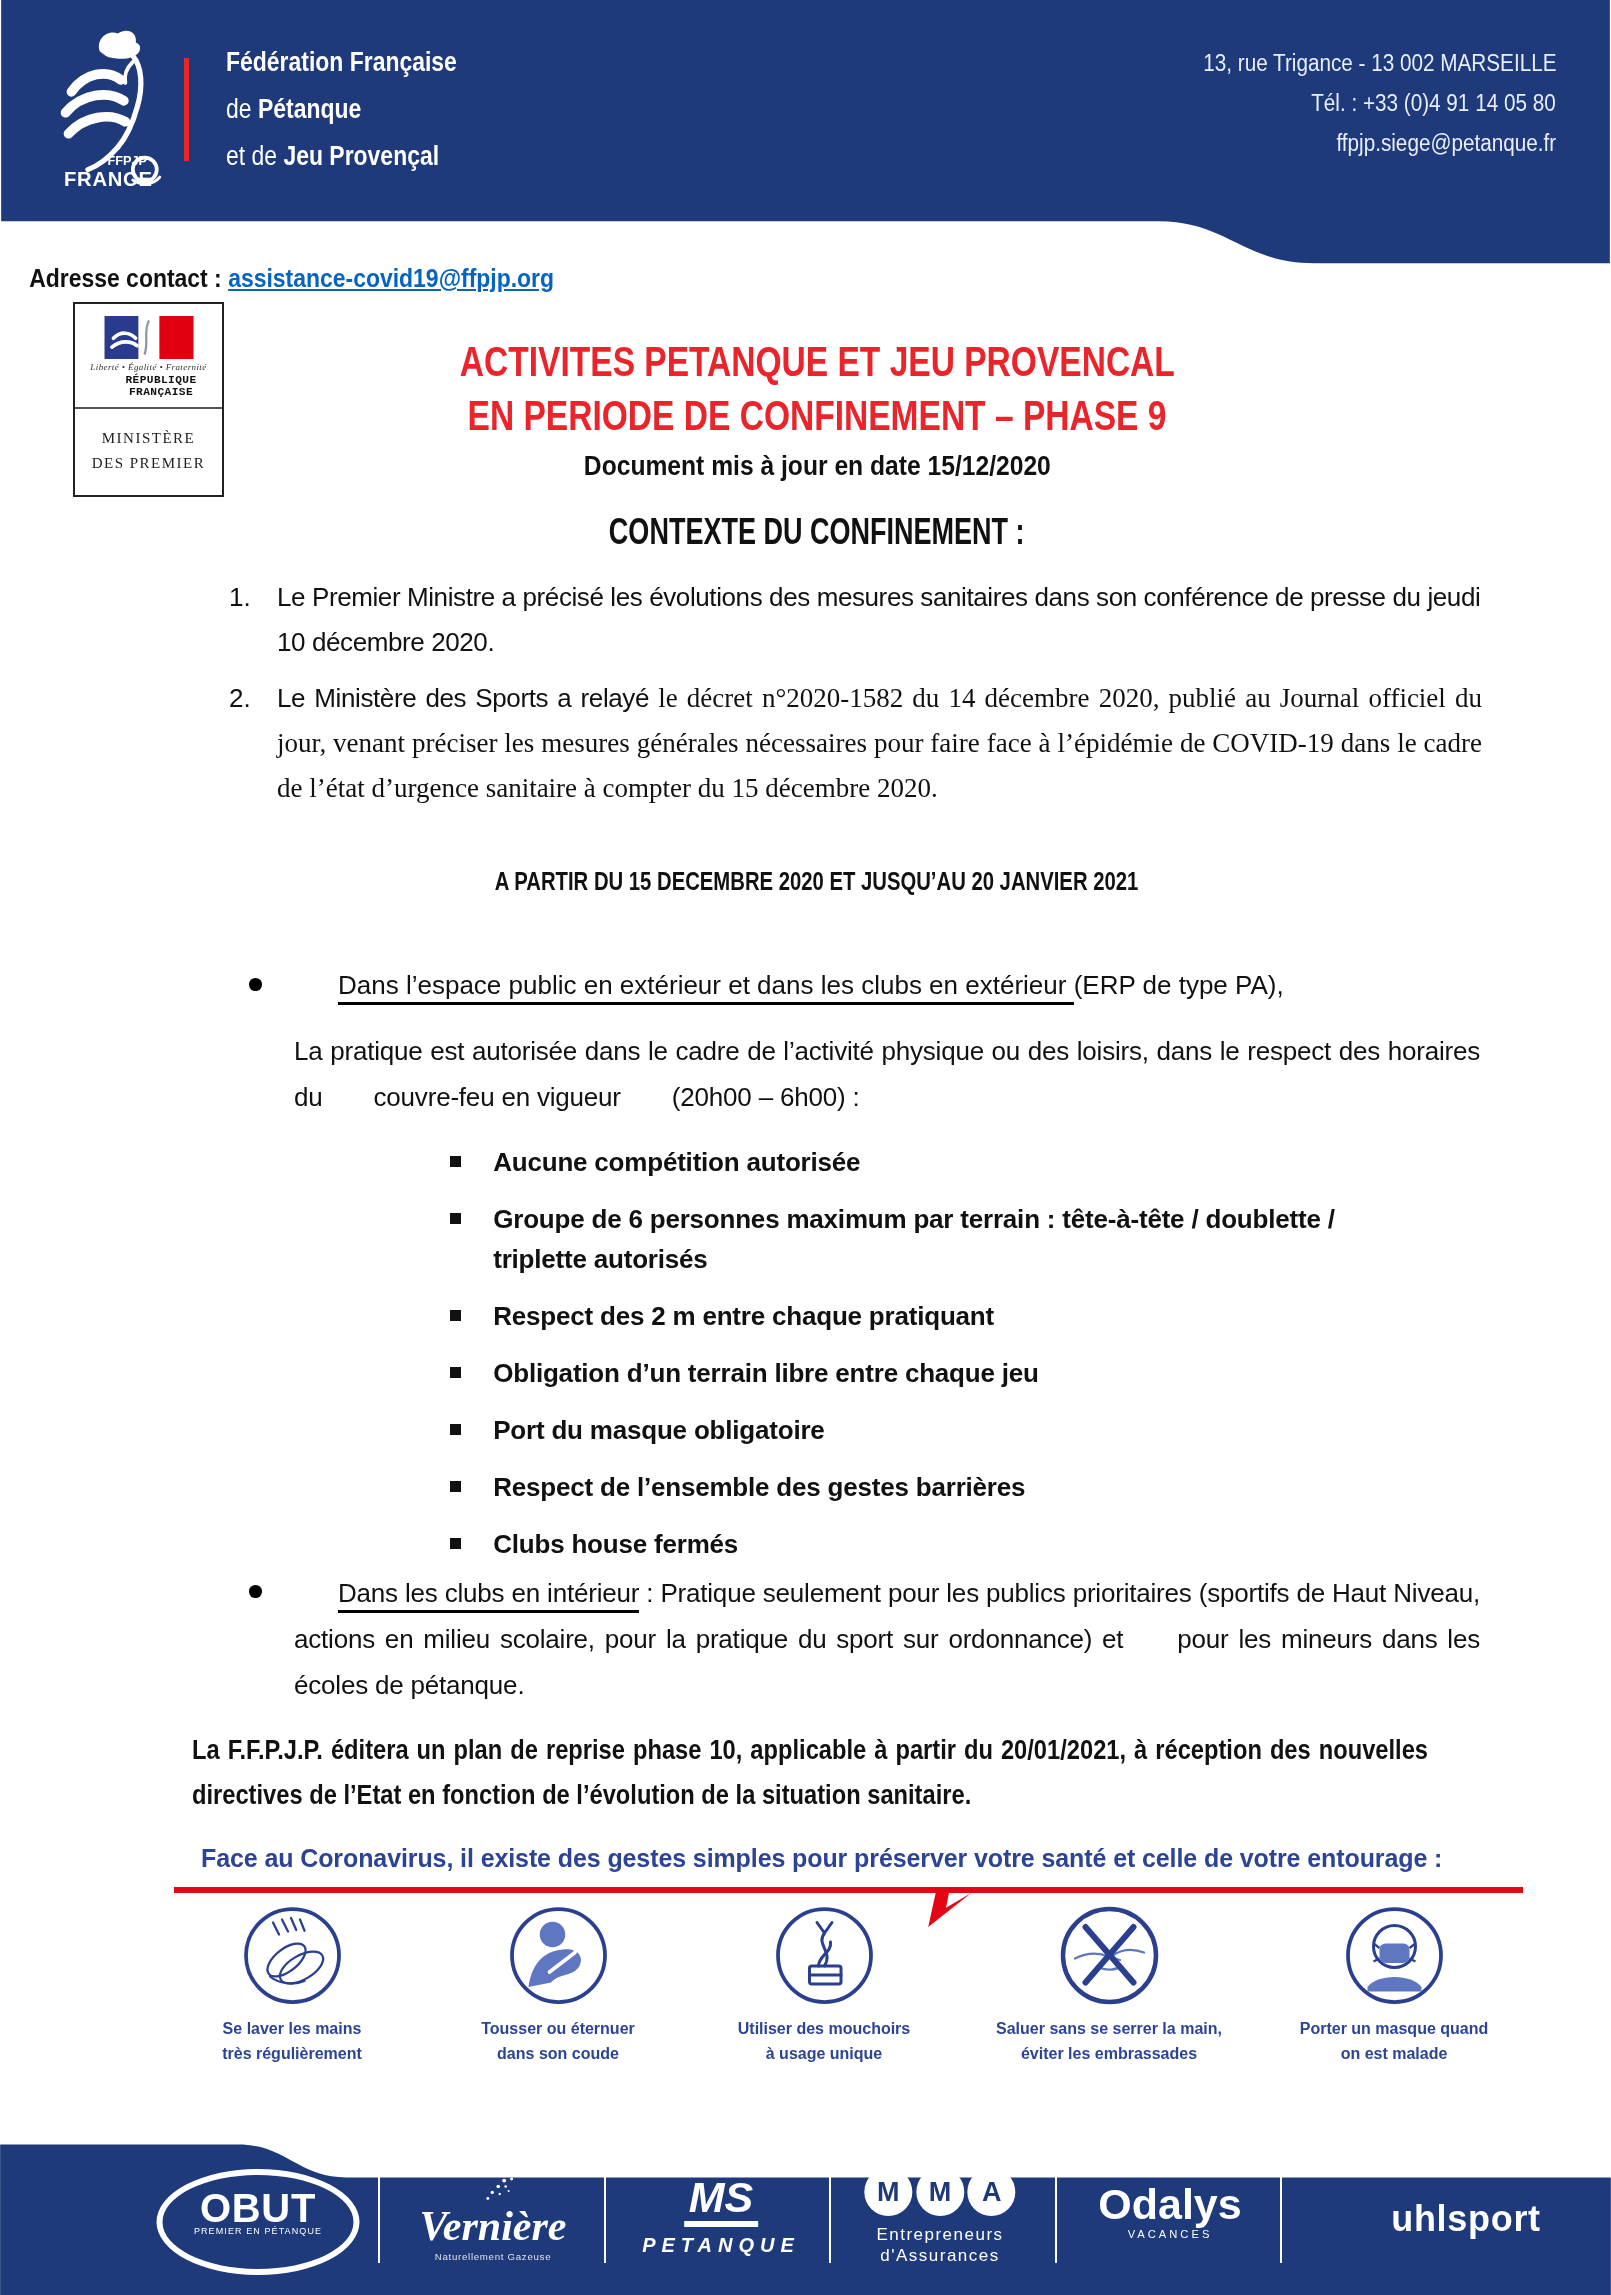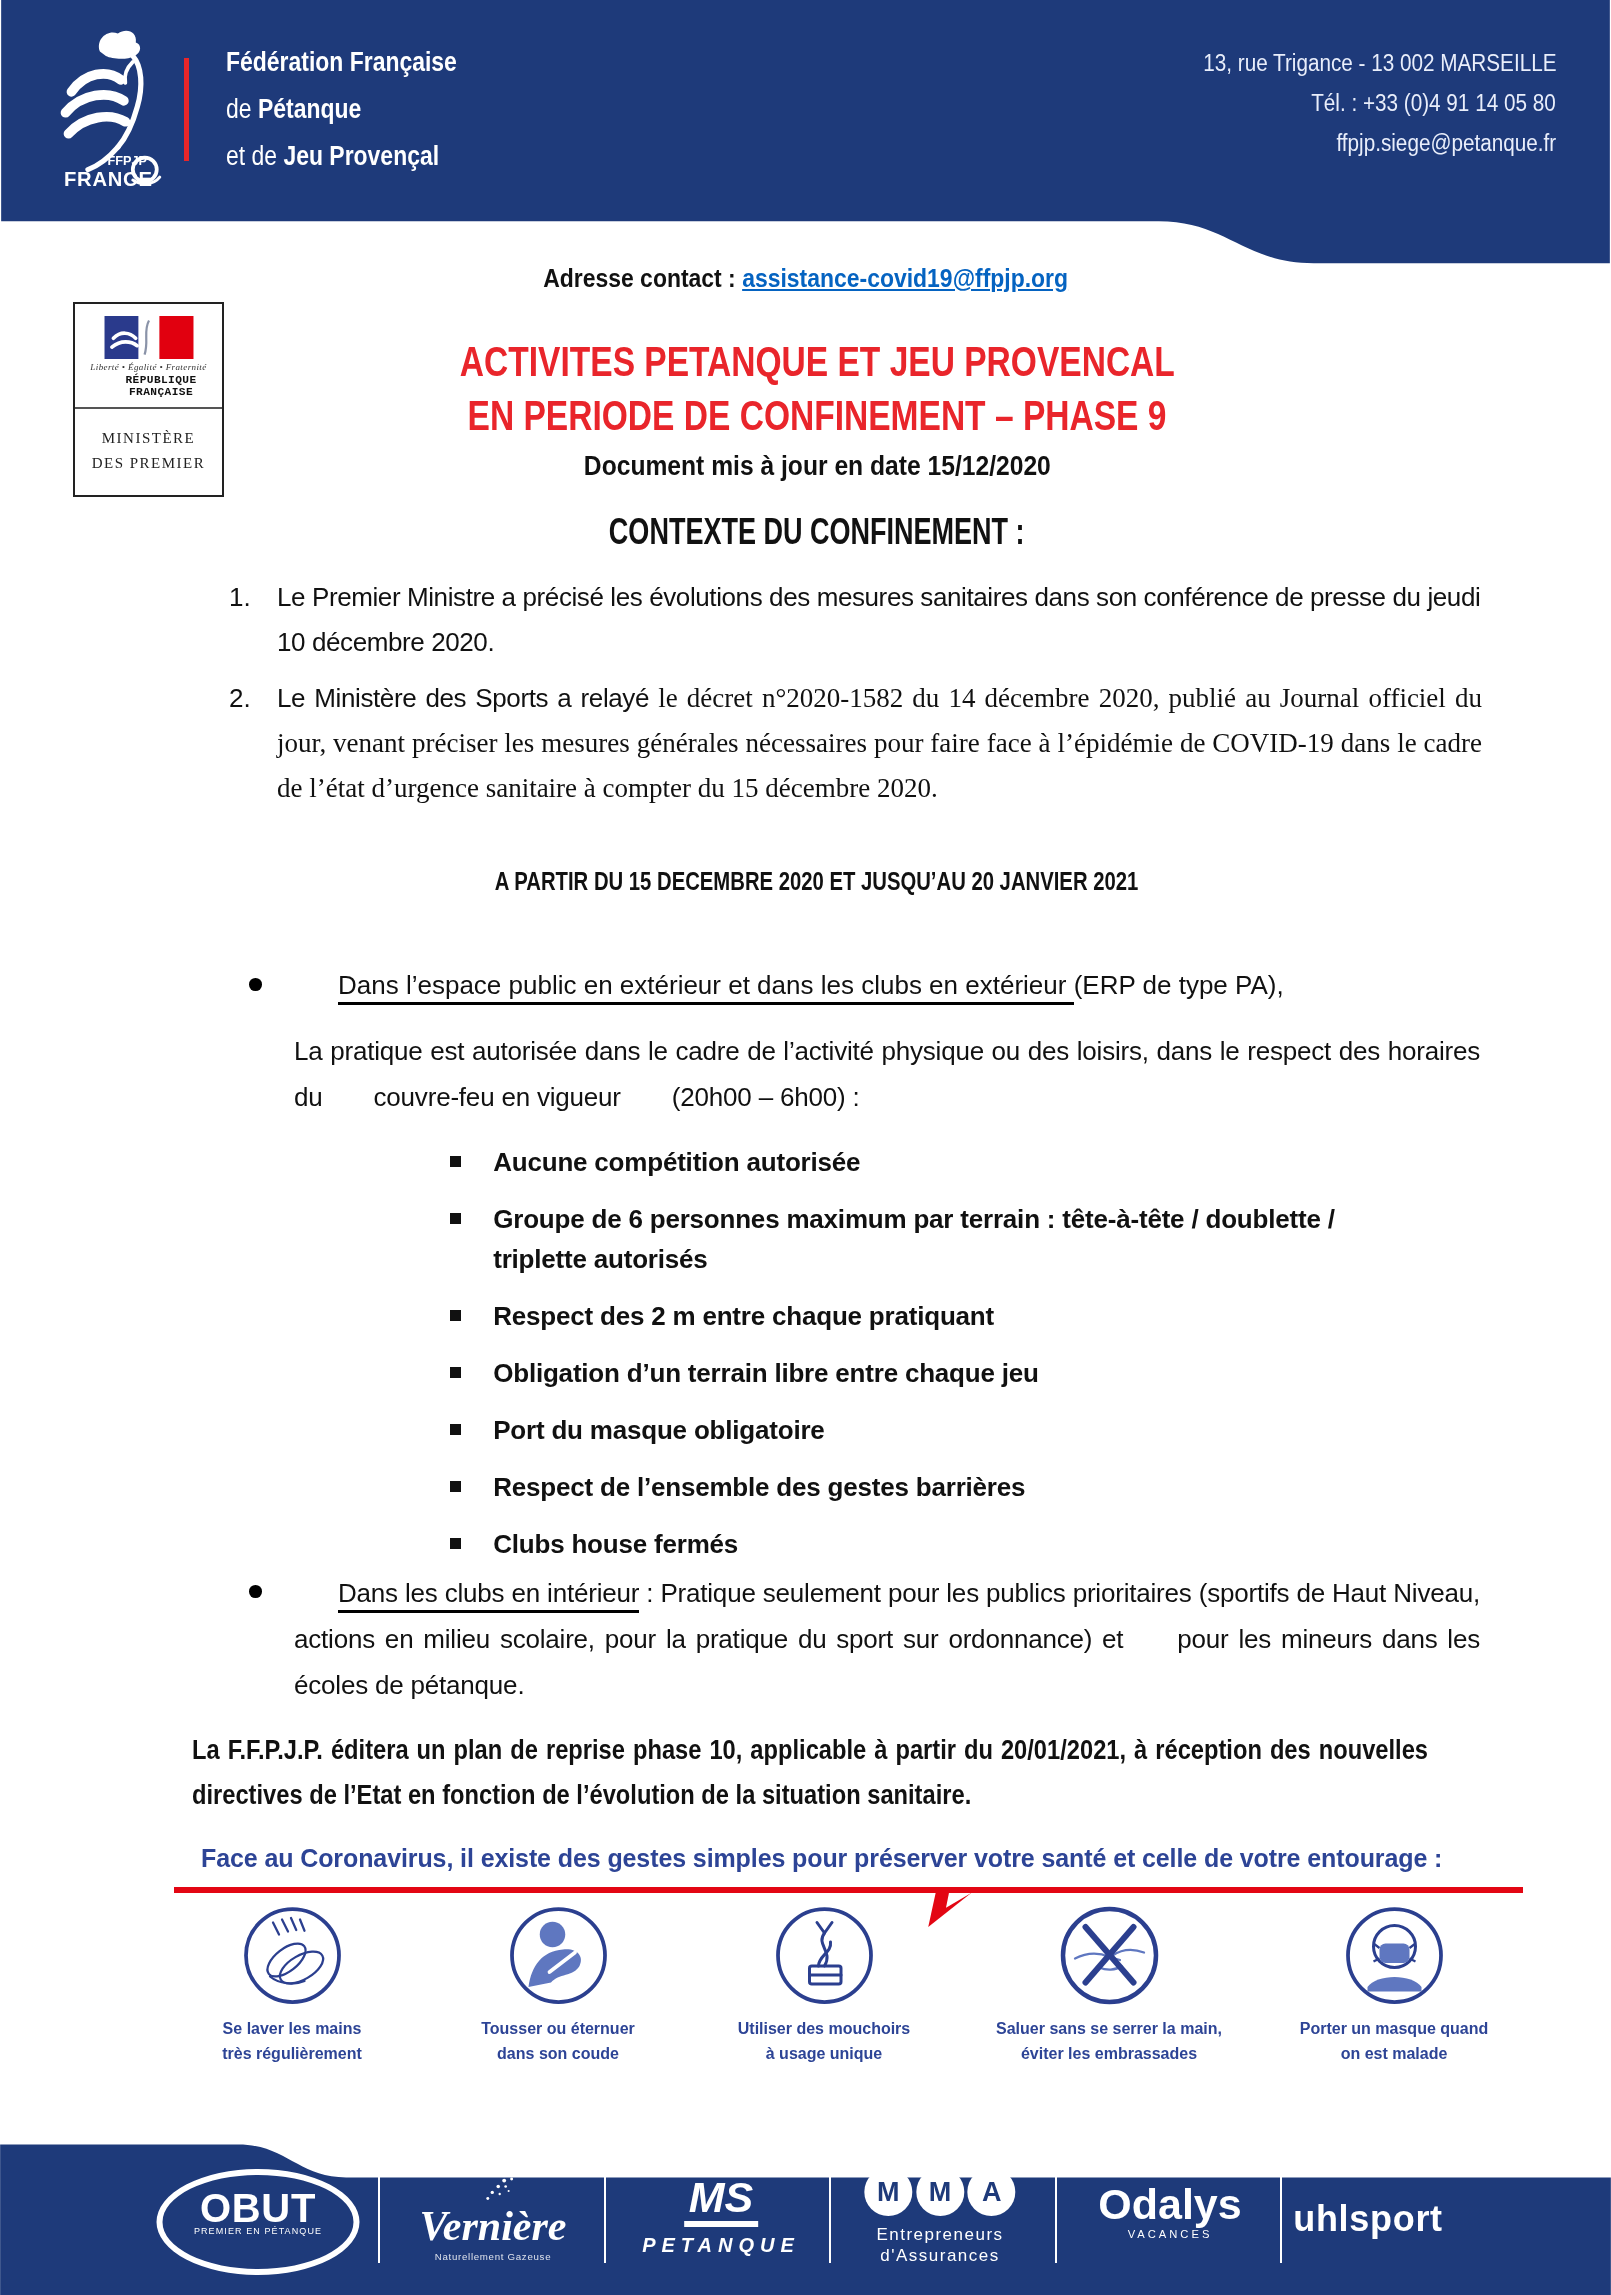--- a/index.html
+++ b/index.html
@@ -19,21 +19,21 @@
   .sx90{transform:scaleX(.90);}
 
   
   .header-svg{position:absolute;top:0;left:0;}
   .redbar{position:absolute;left:184px;top:58px;width:5.2px;height:103px;background:#e8262a;}
   .brand{position:absolute;left:226px;top:39px;color:#fff;font-size:27px;line-height:47px;white-space:nowrap;}
   .brand .b{font-weight:bold;}
   .hq{position:absolute;right:55px;top:43px;text-align:right;color:#e9eefb;font-size:23px;line-height:40px;white-space:nowrap;}
 
   
-  .contact{position:absolute;top:264px;left:0;width:1611px;text-align:center;font-size:25.5px;font-weight:bold;}
+  .contact{position:absolute;top:264px;left:0;width:1611px;font-size:25.5px;font-weight:bold;}
   .contact a{color:#0563c1;text-decoration:underline;}
 
   
   .ministry{position:absolute;left:73px;top:302px;width:147px;height:191px;border:2.2px solid #222;background:#fff;text-align:center;}
   .ministry .flag{display:block;margin:12px auto 3px auto;}
   .motto{font-family:"Liberation Serif",serif;font-style:italic;font-size:9px;color:#333;letter-spacing:0.4px;}
   .republic{font-family:Liberation Mono, monospace;font-weight:bold;font-size:11.2px;color:#111;margin-top:2.2px;letter-spacing:0.4px;padding-left:25px;}
   .mdivider{border-top:2.2px solid #555;margin:9px 0 0 0;}
   .mline{font-family:"Liberation Serif",serif;font-size:15px;color:#222;letter-spacing:1.5px;}
   .mline1{margin-top:21px;}
@@ -382,19 +382,19 @@
 
     <div class="sep" style="left:1055px"></div>
 
     <div class="sp" style="left:1170px;top:46px">
       <div class="oda-name">Odalys</div>
       <div class="oda-tag">VACANCES</div>
     </div>
 
     <div class="sep" style="left:1280px"></div>
 
-    <div class="sp" style="left:1368px;top:61px">
+    <div class="sp" style="left:1466px;top:61px">
       <div class="uhl-name">uhlsport</div>
     </div>
 
   </div>
 </div>
 
 
 </body></html>

